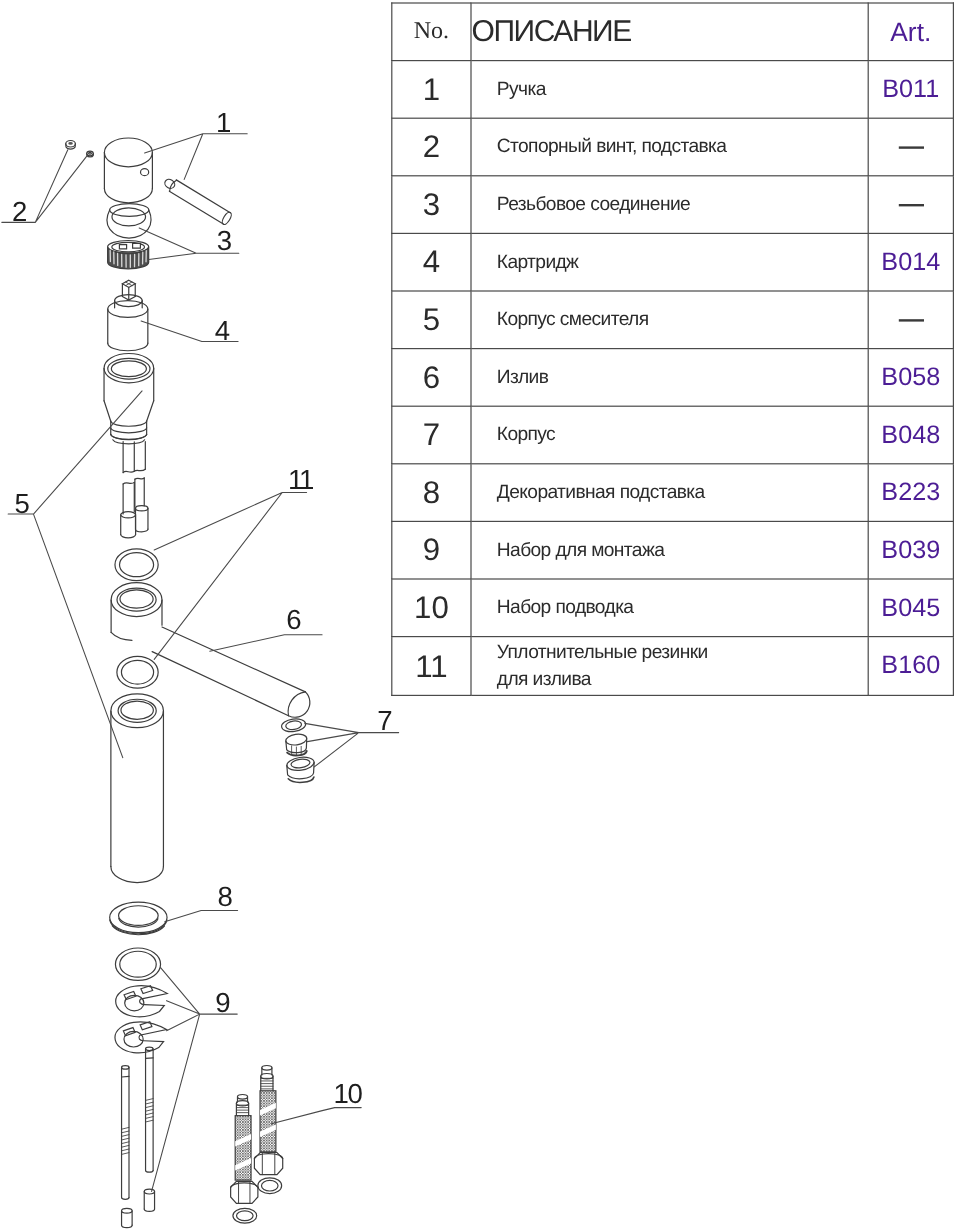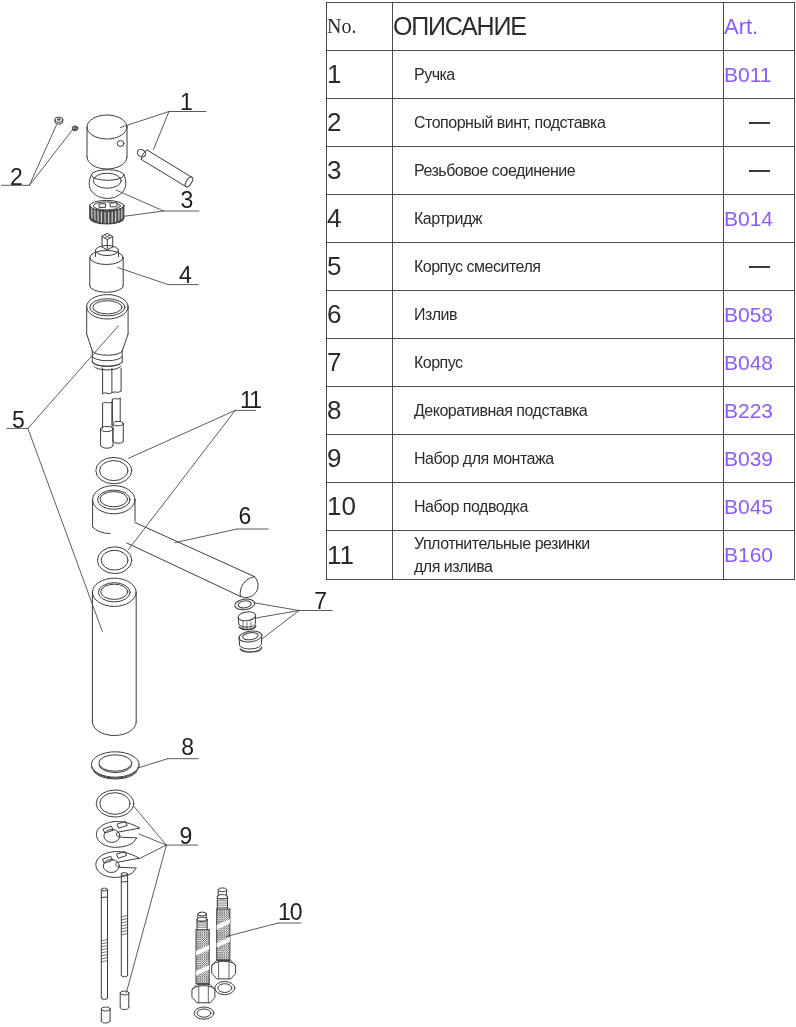--- a/index.html
+++ b/index.html
@@ -1,22 +1,22 @@
 <!DOCTYPE html>
 <html><head><meta charset="utf-8">
 <style>
 *{margin:0;padding:0;box-sizing:border-box}
 html,body{width:796px;height:1027px;background:#fff}
 body{font-family:"Liberation Sans",sans-serif;color:#222;position:relative;overflow:hidden}
 #d{position:absolute;left:0;top:0}
 table{position:absolute;left:326px;top:2px;border-collapse:collapse;table-layout:fixed;width:468px}
 td{border:1px solid #4a4a4a;vertical-align:middle;overflow:hidden}
-td.n{width:66px;text-align:left;font-size:26px;color:#2b2b2b}
+td.n{width:66px;text-align:center;font-size:26px;color:#2b2b2b}
 td.d{width:331px;padding-left:21px;font-size:16px;letter-spacing:-0.5px;color:#2b2b2b}
-td.a{width:71px;font-size:21px;color:#8b5cf6}
+td.a{width:71px;text-align:center;font-size:21px;color:#4c1d95}
 tr{height:48px}
 .dash{width:21px;height:2px;background:#3a3a3a;margin:0 auto}
 #h1{font-family:"Liberation Serif",serif;font-size:20px}
 #h2{font-size:25px;letter-spacing:-1.2px;padding-right:22px!important}
 #h3{font-size:22px}
 </style></head>
 <body>
 <svg id="d" width="796" height="1027" viewBox="0 0 796 1027" fill="none" stroke="#3d3d3d" stroke-width="1" stroke-linecap="round">
 <defs>
 <pattern id="braid" width="2.2" height="2.2" patternUnits="userSpaceOnUse">

